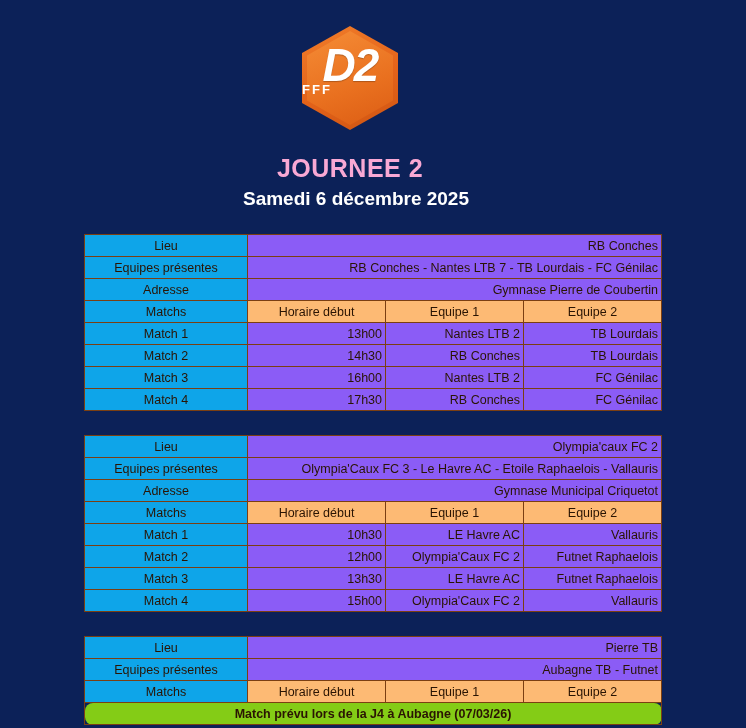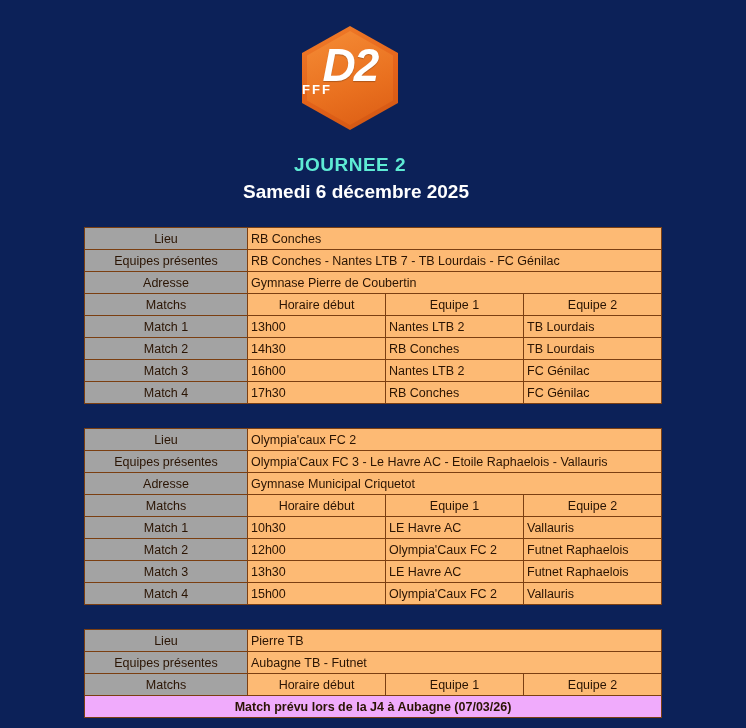--- a/index.html
+++ b/index.html
@@ -72,24 +72,24 @@
     letter-spacing: 2px;
     color: #ffffff;
   }
 
   
   .titles {
     text-align: center;
     margin-top: 24px;
   }
   .title-main {
-    font-size: 19px;
+    font-size: 25px;
     font-weight: bold;
     letter-spacing: .5px;
-    color: #5eead4;
+    color: #f9a8d4;
   }
   .title-sub {
     font-size: 19px;
     font-weight: bold;
     margin-top: 5px;
     color: #ffffff;
     padding-left: 12px;
   }
 
   
@@ -104,43 +104,44 @@
     margin-bottom: 24px;
   }
   table.venue td {
     border: 1px solid #7b3f12;
     font-size: 12.5px;
     color: #2a1403;
     height: 19px;
     padding: 1px 3px;
   }
   .lbl {
-    background: #a3a3a3;
+    background: #0ea5e9;
     text-align: center;
     font-weight: normal;
     width: 156px;
   }
   .val {
-    background: #fdba74;
-    text-align: left;
+    background: #8b5cf6;
+    text-align: right;
   }
   .hdr {
     background: #fdba74;
     text-align: center;
     font-weight: normal;
   }
   .addr-lbl { height: 40px; margin-top: 30px; }
   .addr-val { height: 40px; }
   .note {
-    background: #f0abfc;
+    background: #84cc16;
     color: #000000;
     text-align: center;
     font-weight: bold;
     font-size: 12.5px;
     height: 19px;
+    border-radius: 8px;
   }
 </style>
 </head>
 <body>
 
 <div class="page">
 
   <div class="logo-wrap">
     <div class="logo">
       <div class="hex"></div>

